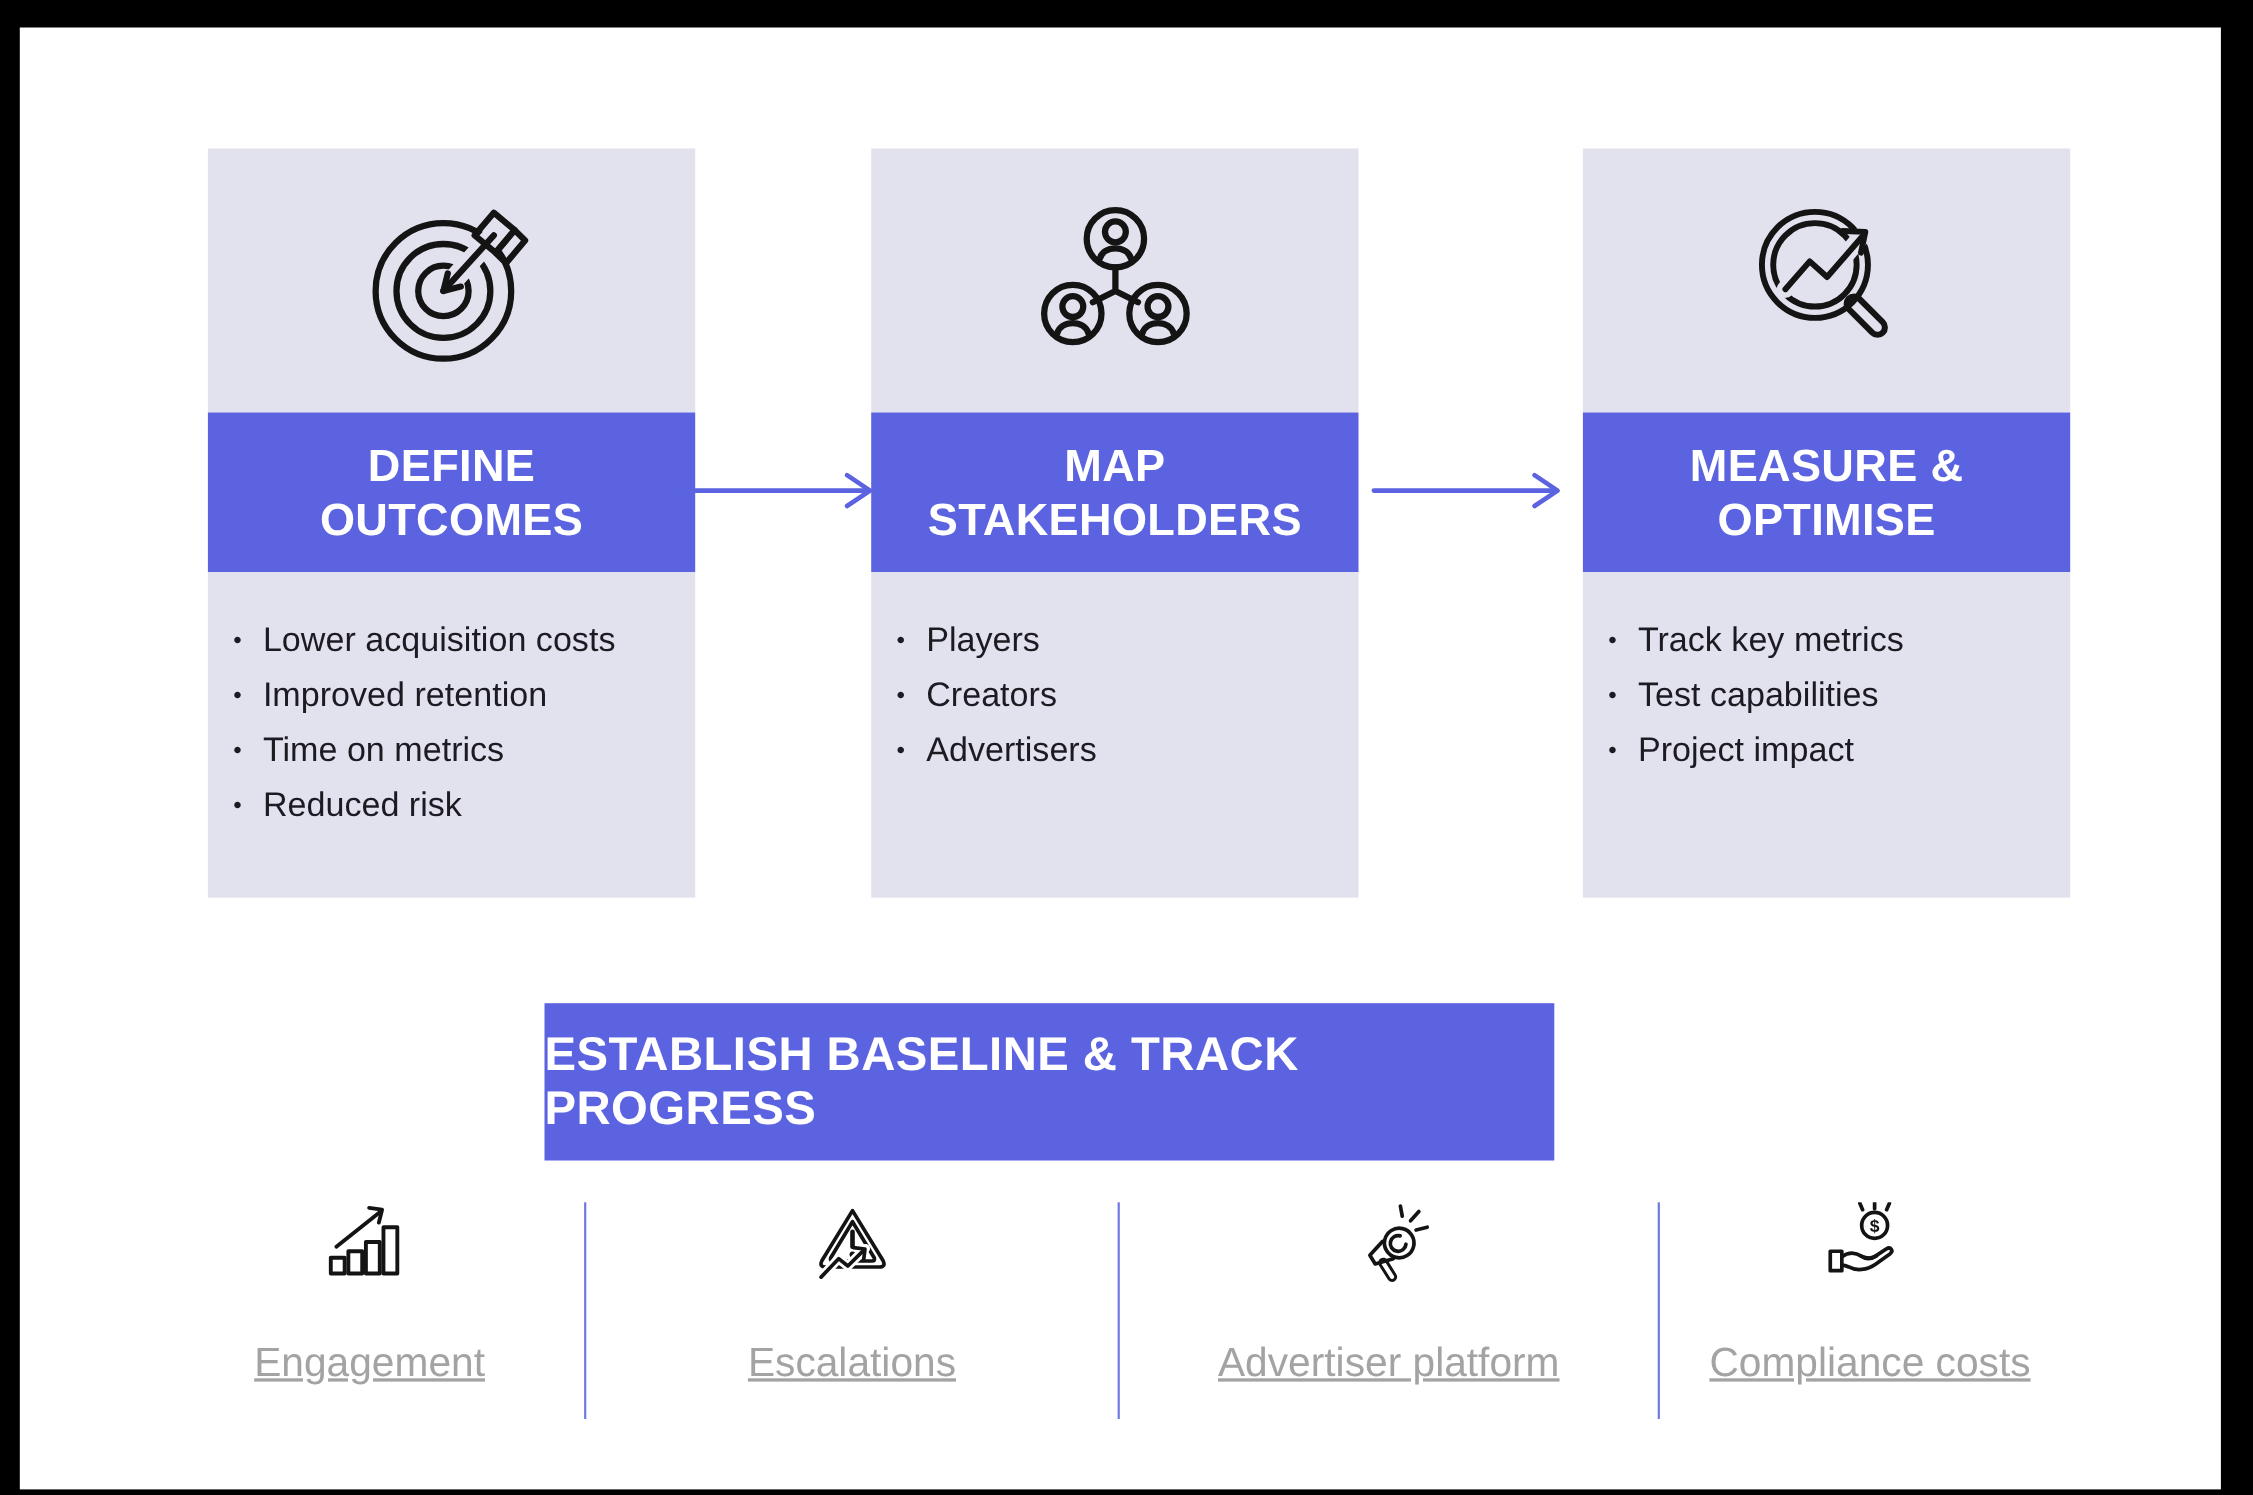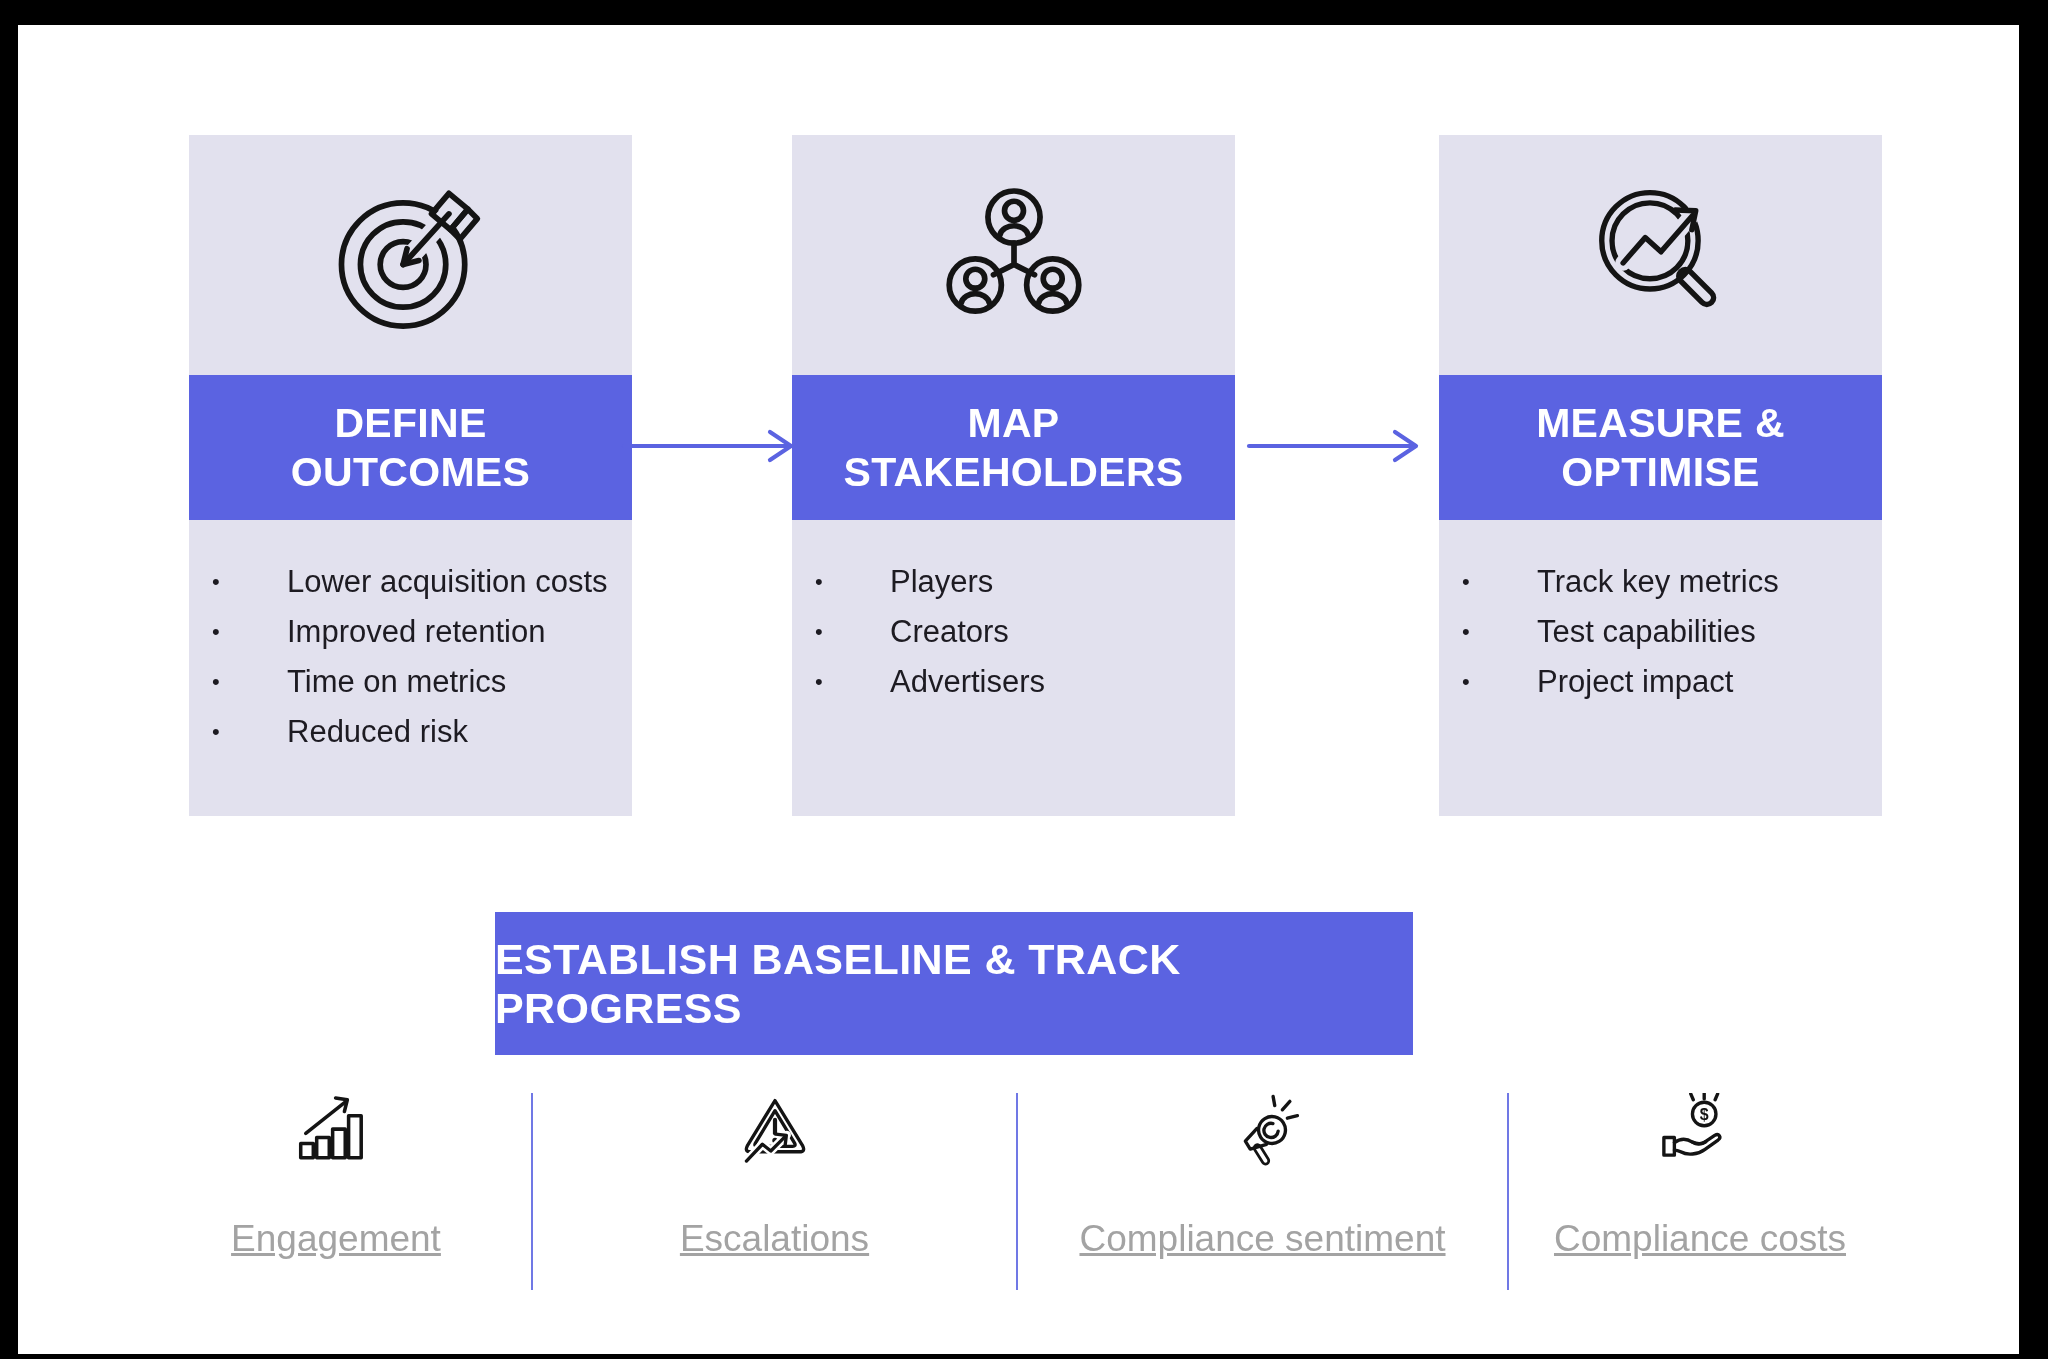--- a/index.html
+++ b/index.html
@@ -6,21 +6,21 @@
   #page{position:relative;width:2048px;height:1359px;background:#000;overflow:hidden;
         font-family:"Liberation Sans","DejaVu Sans",sans-serif;}
   #canvas{position:absolute;left:18px;top:25px;width:2001px;height:1329px;background:#fff;}
 
   .panel{position:absolute;top:135px;width:443px;height:681px;display:flex;flex-direction:column;margin-left:12px;}
   .panel .icon-zone{height:240px;background:#E2E1EE;display:flex;align-items:center;justify-content:center;}
   .panel .band{height:145px;background:#5B63E1;color:#fff;display:flex;flex-direction:column;
                align-items:center;justify-content:center;font-size:41px;font-weight:600;
                line-height:49px;letter-spacing:0.3px;text-align:center;}
   .panel .list{flex:1;background:#E2E1EE;padding:46px 14px 0 20px;box-sizing:border-box;}
-  .li{display:flex;align-items:center;font-size:31px;line-height:31px;color:#1D1B22;margin-bottom:19px;gap:48px;}
+  .li{display:flex;align-items:center;font-size:31px;line-height:31px;color:#1D1B22;margin-bottom:19px;}
   .li .dot{width:30px;flex:0 0 30px;color:#1D1B22;font-size:22px;line-height:31px;padding-left:3px;box-sizing:border-box;}
   .li .dot::before{content:"•";}
 
   .flow-arrow{position:absolute;top:428px;width:182px;height:36px;}
 
   .banner{position:absolute;left:495px;top:912px;width:918px;height:143px;background:#5B63E1;
           color:#fff;display:flex;align-items:center;justify-content:center;
           font-size:43px;font-weight:600;letter-spacing:0.4px;}
 
   .metrics{position:absolute;left:140px;top:1088px;width:1752px;height:220px;display:grid;
@@ -189,21 +189,21 @@
           <path d="M37,61 L37,79" stroke-width="11"></path>
           <path d="M37,61 L37,79" stroke="#FFFFFF" stroke-width="4.5"></path>
           <circle cx="63" cy="52" r="16"></circle>
           <path d="M68,46 a8.5,8.5 0 1 0 0.5,11"></path>
           <path d="M48.5,41 L29,46.5 L29,57.5 L48.5,63"></path>
         </g>
         <path d="M64,15 L62,4"></path>
         <path d="M73,20 L82,10"></path>
         <path d="M79,30 L91,27"></path>
       </svg>
-      <div class="m-label">Compliance sentiment</div>
+      <div class="m-label">Advertiser platform</div>
     </div>
 
     <div class="metric">
       <svg class="m-icon" viewBox="0 0 100 100" fill="none" stroke="#141414" stroke-width="4" stroke-linecap="round" stroke-linejoin="round">
         <circle cx="55" cy="25" r="14"></circle>
         <text x="55" y="32" text-anchor="middle" font-size="19" font-weight="600" fill="#141414" stroke="none">$</text>
         <path d="M42,8 L39,1"></path>
         <path d="M55,7 L55,0.5"></path>
         <path d="M68,8 L71,1"></path>
         <rect x="7" y="53" width="12.5" height="21"></rect>

